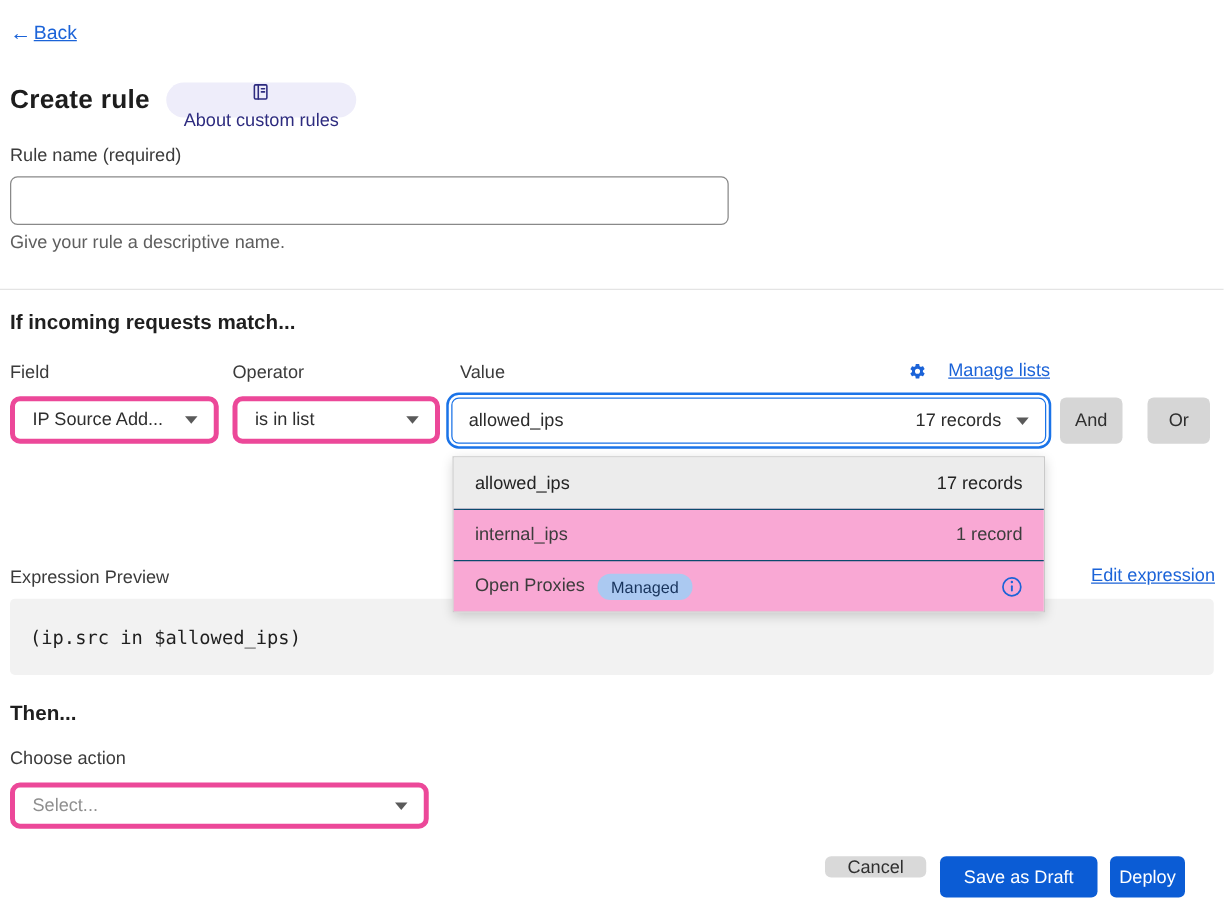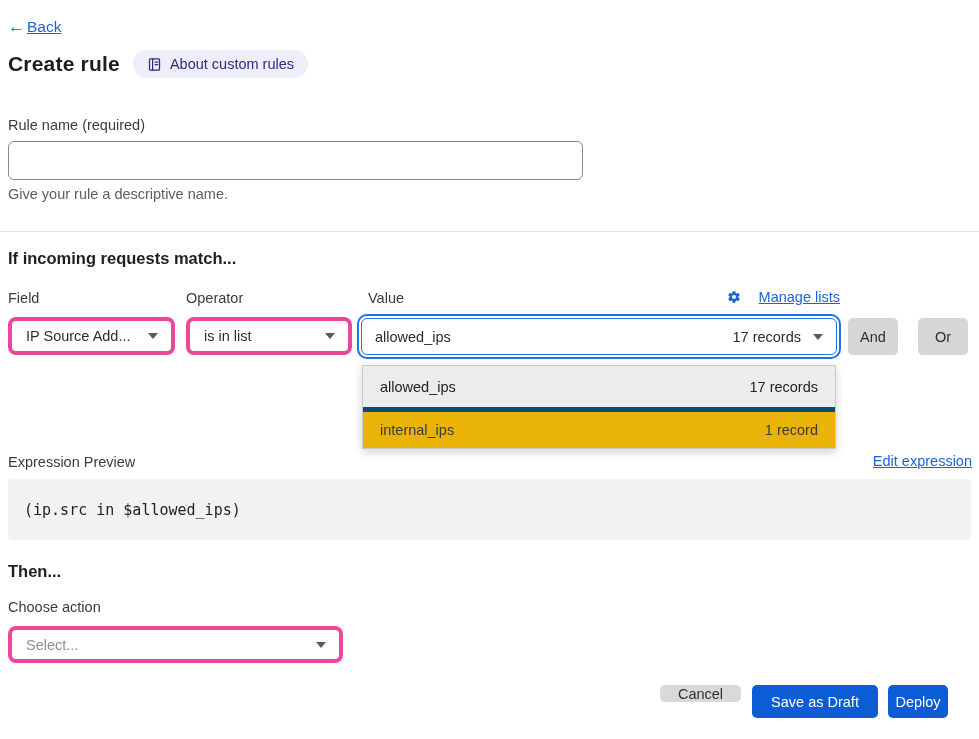--- a/index.html
+++ b/index.html
@@ -12,23 +12,23 @@
     overflow: hidden;
   }
   .abs { position: absolute; }
 
   
   .back { left: 8px; top: 17px; font-size: 15.5px; color: #1b63d8; display: flex; align-items: center; gap: 2px; cursor: pointer; text-decoration: none; }
   .back .arrow { font-size: 17px; text-decoration: none; }
   .back .back-label { text-decoration: underline; }
 
   
-  .title-row { left: 8px; top: 50px; display: flex; align-items: center; gap: 13px; }
+  .title-row { left: 8px; top: 66px; display: flex; align-items: center; gap: 13px; }
   .page-title { font-size: 21px; font-weight: bold; color: #1d1d1d; letter-spacing: 0.2px; }
-  .about-badge { background: #eeedfa; color: #2d2b7f; border-radius: 14px; height: 28px; padding: 0 14px; display: flex; align-items: center; gap: 8px; font-size: 14.5px; cursor: pointer; }
+  .about-badge { background: #eeedfa; color: #2d2b7f; border-radius: 14px; height: 28px; padding: 0 14px; display: flex; align-items: center; gap: 8px; font-size: 14.5px; cursor: pointer; flex-direction: column; }
 
   
   .field-label { font-size: 14.5px; color: #3b3b3b; }
   .rule-name-label { left: 8px; top: 117px; }
   .rule-name-input { left: 8px; top: 141px; width: 575px; height: 39px; border: 1px solid #898989; border-radius: 6px; font-size: 14.5px; padding: 0 12px; font-family: "Liberation Sans", sans-serif; color: #2b2b2b; outline: none; }
   .helper-text { left: 8px; top: 186px; font-size: 14.5px; color: #5e5e5e; }
 
   .divider { left: 0; top: 231px; width: 979px; border-top: 1px solid #e4e4e4; }
 
   
@@ -50,21 +50,21 @@
   .combo-inner .sel-text { font-size: 14.5px; color: #2b2b2b; }
   .combo-right { display: flex; align-items: center; gap: 12px; font-size: 14.5px; color: #2b2b2b; }
 
   .btn { border: none; font-family: "Liberation Sans", sans-serif; cursor: pointer; display: flex; align-items: center; justify-content: center; }
   .btn-gray { background: #d6d6d6; color: #2f2f2f; border-radius: 5px; font-size: 14.5px; }
   .btn-and { left: 848px; top: 318px; width: 50px; height: 37px; }
   .btn-or { left: 918px; top: 318px; width: 50px; height: 37px; }
 
   
   .panel { left: 362px; top: 365px; width: 474px; background: #fff; border: 1px solid #c9c9c9; box-shadow: 0 3px 9px rgba(0,0,0,0.18); z-index: 10; }
-  .panel-row { height: 41px; display: flex; align-items: center; justify-content: space-between; padding: 0 17px; font-size: 14.5px; color: #3c3c3c; border-top: 5px solid #0c4a6e; cursor: pointer; background: #eab308; }
+  .panel-row { height: 41px; display: flex; align-items: center; justify-content: space-between; padding: 0 17px; font-size: 14.5px; color: #3c3c3c; border-top: 1px solid #0c4a6e; cursor: pointer; background: #f9a8d4; }
   .panel-row.selected { border-top: none; background: #ececec; color: #232323; }
   .row-left { display: flex; align-items: center; gap: 10px; }
   .managed-pill { background: #abc9f1; color: #17335c; border-radius: 11px; padding: 3px 11px; font-size: 13px; }
 
   
   .expr-label { left: 8px; top: 454px; font-size: 14.5px; color: #3b3b3b; }
   .edit-expr { top: 453px; right: 7px; font-size: 14.5px; color: #1b63d8; text-decoration: underline; cursor: pointer; }
   .expr-box { left: 8px; top: 479px; width: 963px; height: 61px; background: #f2f2f2; border-radius: 4px; display: flex; align-items: center; padding-left: 16px; z-index: 1; }
   .expr-code { font-family: "DejaVu Sans Mono", "Liberation Mono", monospace; font-size: 15px; color: #1f1f1f; }
 
@@ -155,20 +155,33 @@
       <span>allowed_ips</span>
     </span>
     <span>17 records</span>
   </div>
   <div class="panel-row">
     <span class="row-left">
       <span>internal_ips</span>
     </span>
     <span>1 record</span>
   </div>
+  <div class="panel-row">
+    <span class="row-left">
+      <span>Open Proxies</span>
+      <span class="managed-pill">Managed</span>
+    </span>
+    <span class="icon">
+      <svg width="17" height="17" viewBox="0 0 20 20">
+        <circle cx="10" cy="10" r="8.4" fill="none" stroke="#1b63d8" stroke-width="1.6"></circle>
+        <rect x="9.1" y="8.4" width="1.8" height="6" rx="0.9" fill="#1b63d8"></rect>
+        <circle cx="10" cy="5.5" r="1.15" fill="#1b63d8"></circle>
+      </svg>
+    </span>
+  </div>
 </div>
 
 <div class="abs expr-label">Expression Preview</div>
 <a class="abs edit-expr">Edit expression</a>
 <div class="abs expr-box">
   <span class="expr-code">(ip.src in $allowed_ips)</span>
 </div>
 
 <div class="abs then-heading">Then...</div>
 <div class="abs field-label choose-action-label">Choose action</div>

